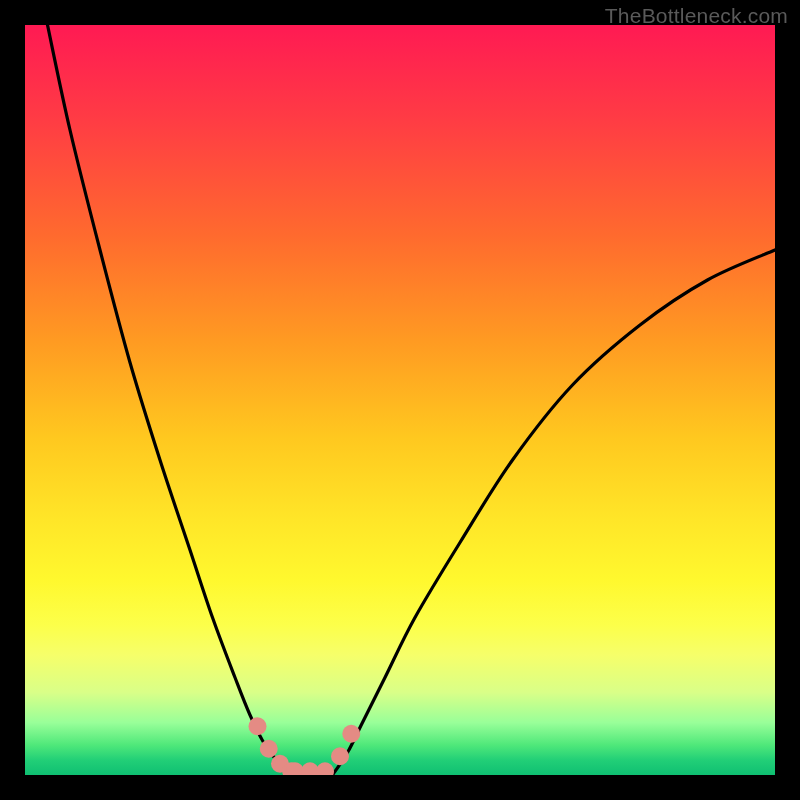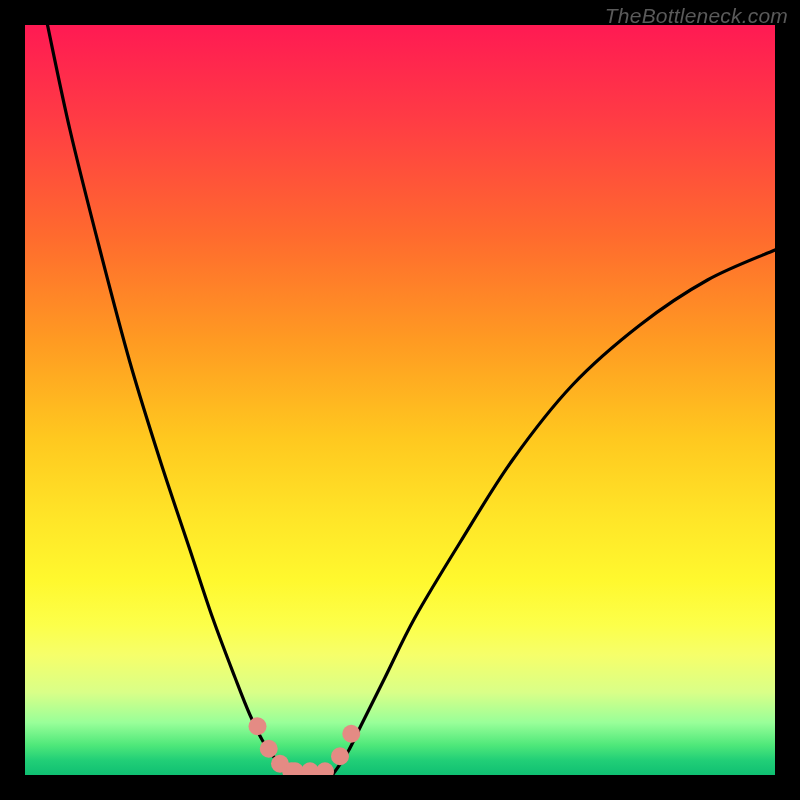--- a/index.html
+++ b/index.html
@@ -11,21 +11,20 @@
     background: #000;
     font-family: Arial, Helvetica, sans-serif;
   }
   .frame {
     position: absolute;
     top: 0;
     left: 0;
     width: 800px;
     height: 712px;
     background: #000;
-    font-style: italic;
   }
   .plot-area {
     position: absolute;
     top: 25px;
     left: 25px;
     width: 750px;
     height: 750px;
     
     background: linear-gradient(
       to bottom,

